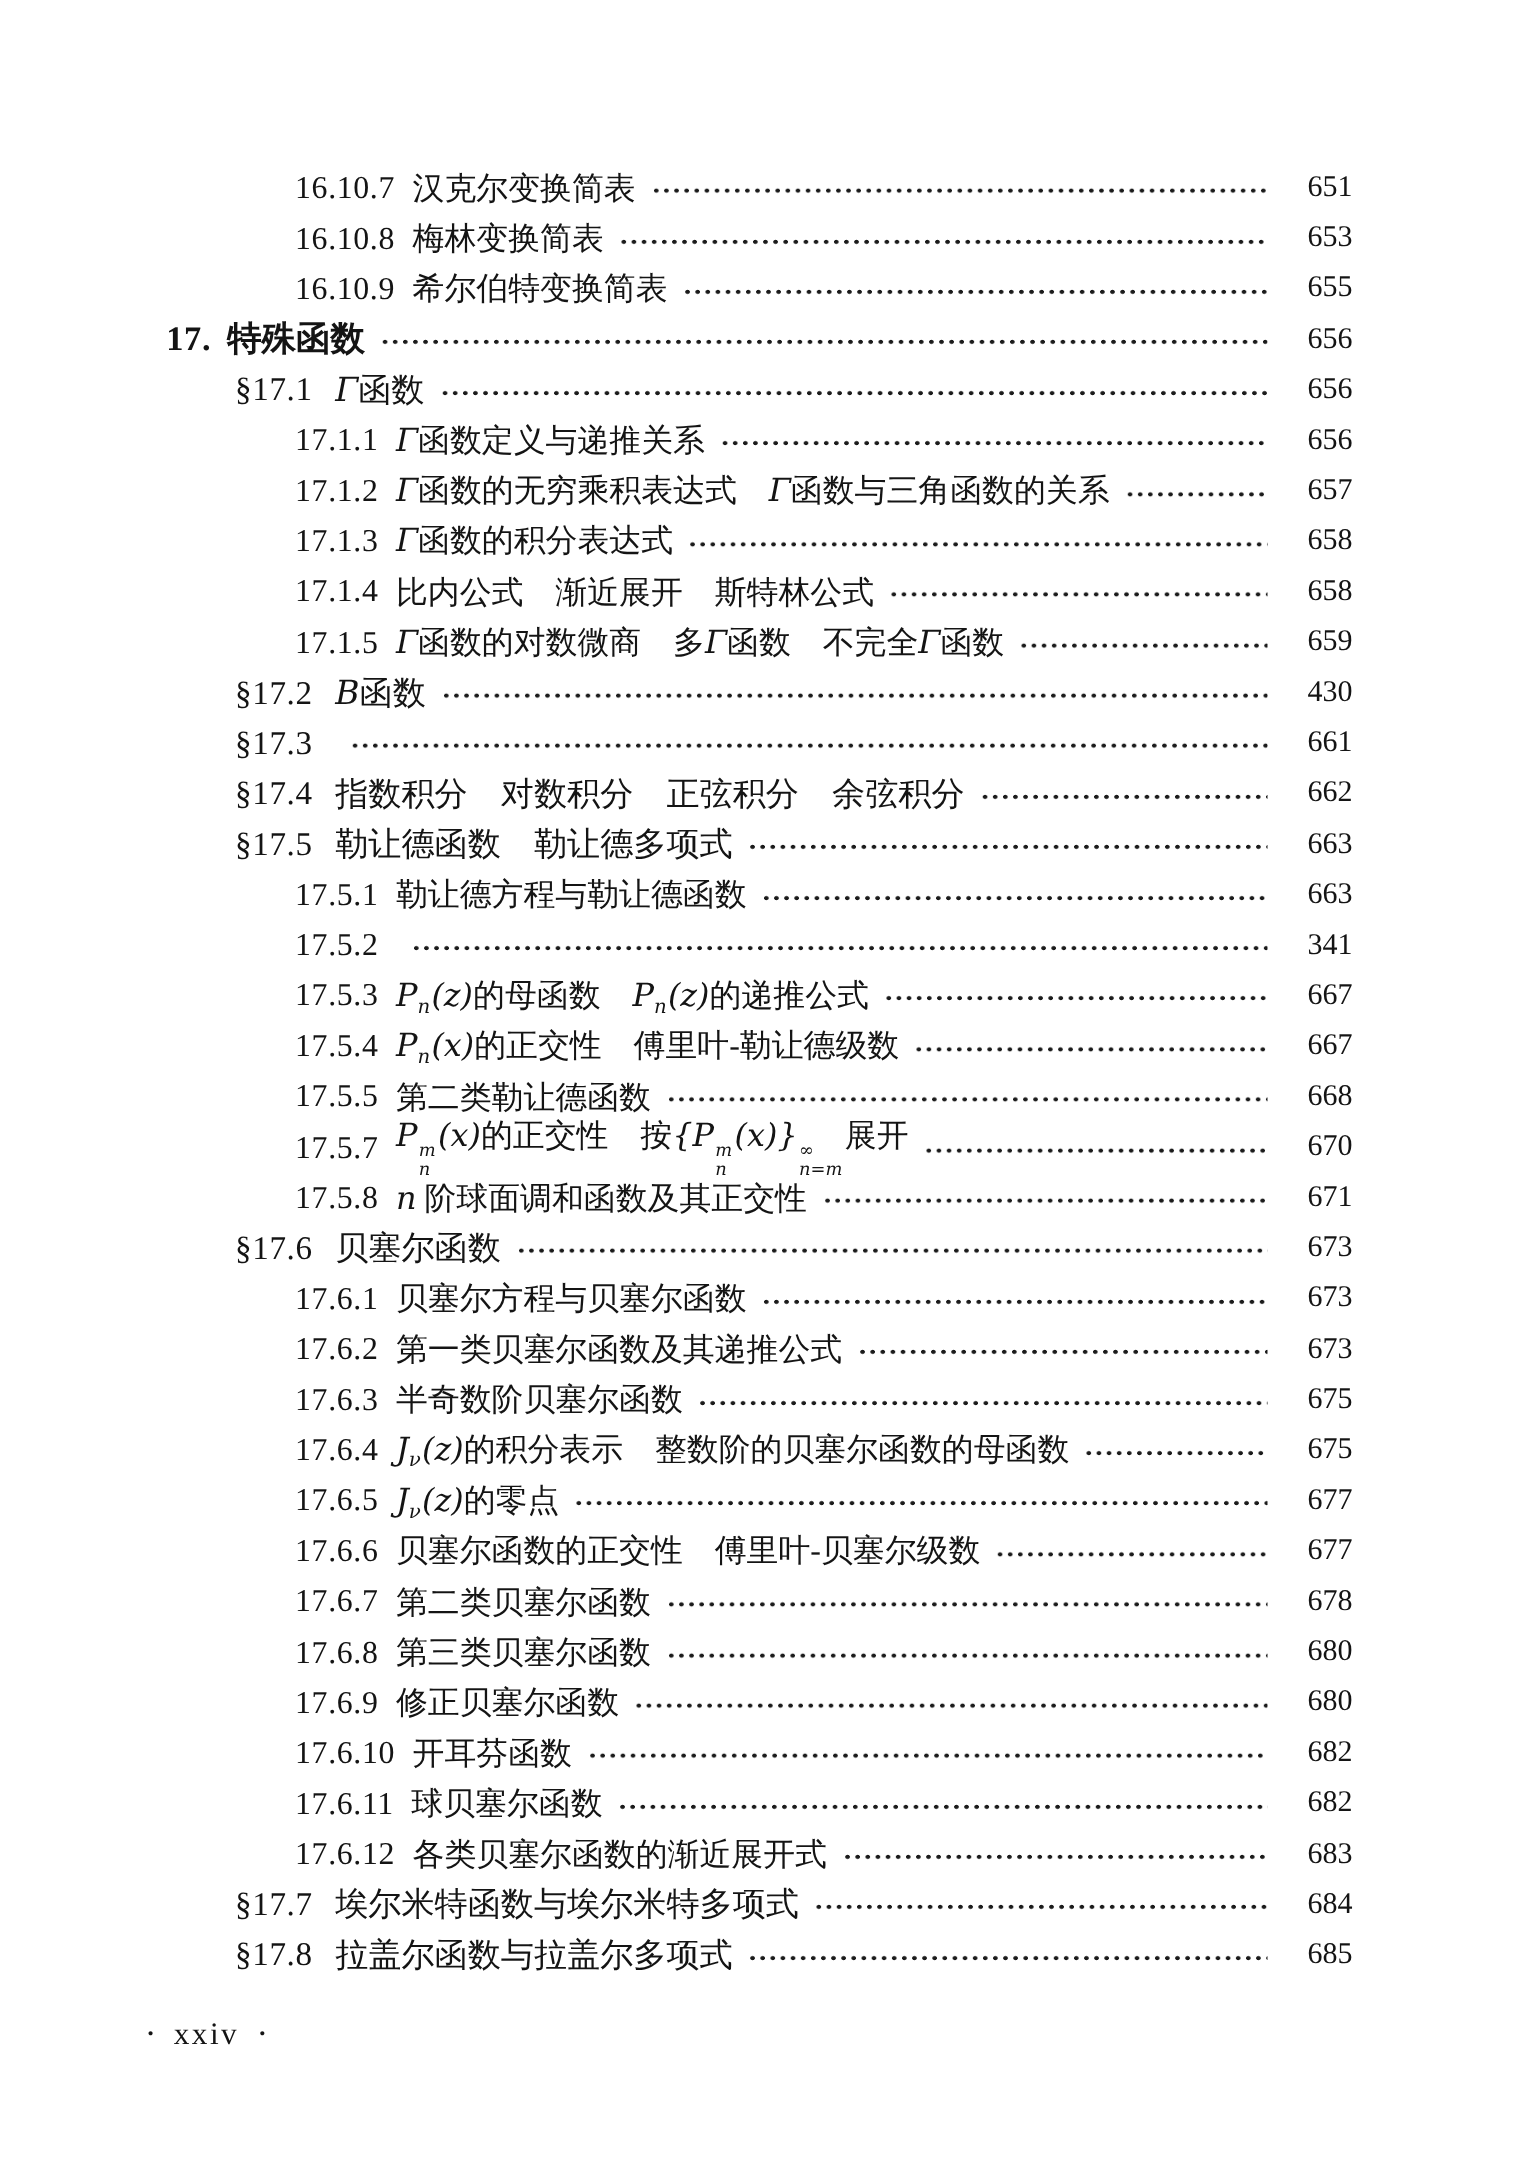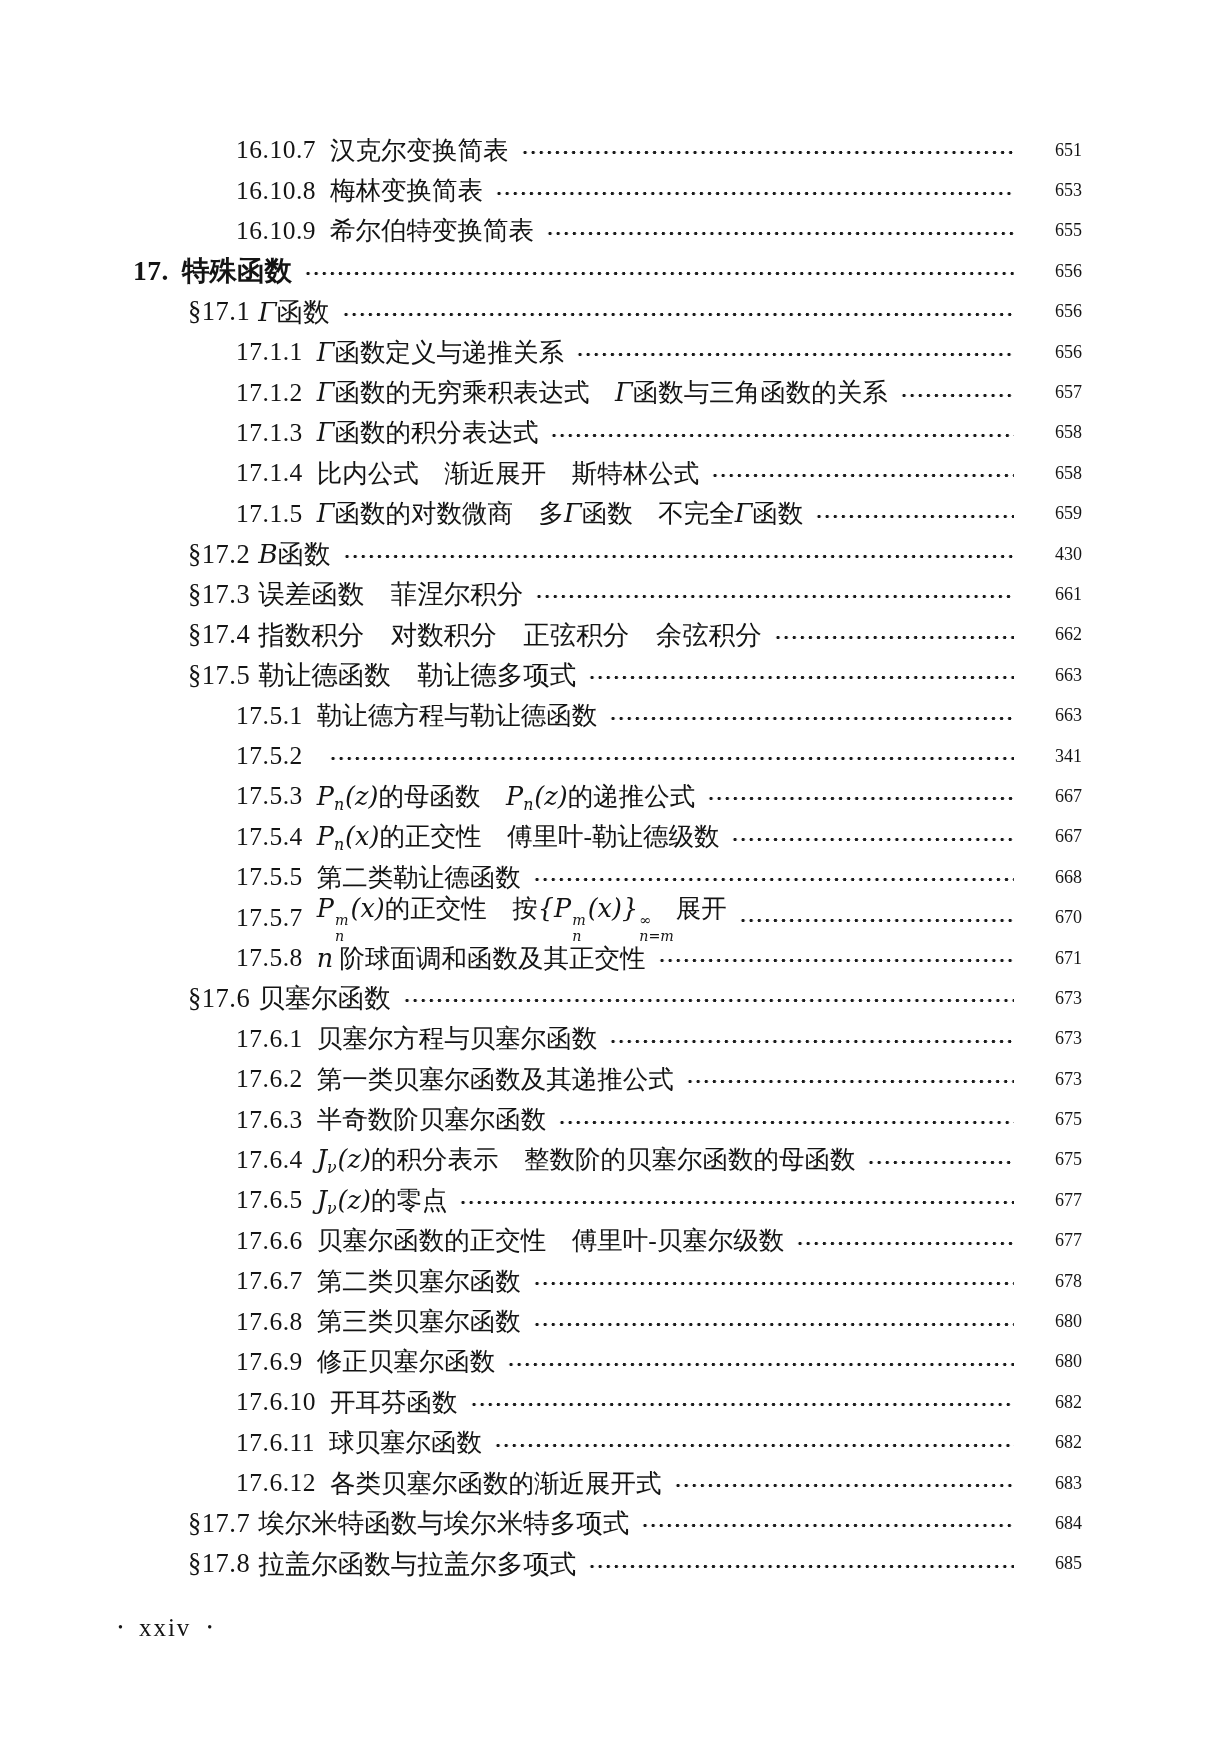--- a/index.html
+++ b/index.html
@@ -8,41 +8,41 @@
     background:#ffffff;color:#141414;
     font-family:"Liberation Serif","DejaVu Serif",serif;
     position:relative;overflow:hidden;
   }
   .toc{position:absolute;left:133px;top:130px;right:128px;}
   .row{display:flex;align-items:center;height:40.4px;white-space:pre;}
   .row.sub{padding-left:103px;font-size:25.5px;}
   .row.section{padding-left:55px;font-size:26.5px;}
   .row.chapter{padding-left:0;font-size:27.5px;font-weight:700;}
   .num{margin-right:14px;letter-spacing:.5px;flex:0 0 auto;}
-  .section > .num{margin-right:8px;}
+  .section > .num{margin-right:18px;}
   .chapter > .num{margin-right:13px;}
   .title{flex:0 0 auto;}
   .math{font-style:italic;font-family:"DejaVu Serif",serif;}
   .supsub{
     display:inline-flex;flex-direction:column;align-items:flex-start;
     font-size:.56em;line-height:1;font-style:italic;
     font-family:"DejaVu Serif",serif;vertical-align:-.55em;margin:0 2px 0 1px;
   }
   .ss-sup,.ss-sub{display:block;height:1.08em;}
   .subonly{
     font-size:.62em;font-style:italic;font-family:"DejaVu Serif",serif;
     vertical-align:-.3em;margin-right:1px;
   }
   .leader{
     flex:1 1 auto;min-width:16px;align-self:center;height:9px;
     margin:5px 10px 0 12px;
     background-image:radial-gradient(circle,#1b1b1b 1.55px,transparent 1.95px);
     background-size:8.1px 9px;background-repeat:repeat-x;background-position:left 50%;
   }
-  .pg{flex:0 0 auto;min-width:58px;text-align:right;font-size:18px;font-weight:400;}
+  .pg{flex:0 0 auto;min-width:58px;text-align:right;font-size:24px;font-weight:400;}
   .footer{
     position:absolute;left:118px;top:1614px;
     display:flex;align-items:center;gap:16px;font-size:25px;
   }
   .fdot{font-size:14px;}
   .flabel{letter-spacing:2px;}
 </style>
 </head>
 <body>
 
@@ -52,21 +52,21 @@
       <div class="row sub"><span class="num">16.10.8</span><span class="title"><span class="cjk">梅林变换简表</span></span><span class="leader"></span><span class="pg">653</span></div>
       <div class="row sub"><span class="num">16.10.9</span><span class="title"><span class="cjk">希尔伯特变换简表</span></span><span class="leader"></span><span class="pg">655</span></div>
       <div class="row chapter"><span class="num">17.</span><span class="title"><span class="cjk">特殊函数</span></span><span class="leader"></span><span class="pg">656</span></div>
       <div class="row section"><span class="num">§17.1</span><span class="title"><span class="math">Γ</span><span class="cjk">函数</span></span><span class="leader"></span><span class="pg">656</span></div>
       <div class="row sub"><span class="num">17.1.1</span><span class="title"><span class="math">Γ</span><span class="cjk">函数定义与递推关系</span></span><span class="leader"></span><span class="pg">656</span></div>
       <div class="row sub"><span class="num">17.1.2</span><span class="title"><span class="math">Γ</span><span class="cjk">函数的无穷乘积表达式　</span><span class="math">Γ</span><span class="cjk">函数与三角函数的关系</span></span><span class="leader"></span><span class="pg">657</span></div>
       <div class="row sub"><span class="num">17.1.3</span><span class="title"><span class="math">Γ</span><span class="cjk">函数的积分表达式</span></span><span class="leader"></span><span class="pg">658</span></div>
       <div class="row sub"><span class="num">17.1.4</span><span class="title"><span class="cjk">比内公式　渐近展开　斯特林公式</span></span><span class="leader"></span><span class="pg">658</span></div>
       <div class="row sub"><span class="num">17.1.5</span><span class="title"><span class="math">Γ</span><span class="cjk">函数的对数微商　多</span><span class="math">Γ</span><span class="cjk">函数　不完全</span><span class="math">Γ</span><span class="cjk">函数</span></span><span class="leader"></span><span class="pg">659</span></div>
       <div class="row section"><span class="num">§17.2</span><span class="title"><span class="math">B</span><span class="cjk">函数</span></span><span class="leader"></span><span class="pg">430</span></div>
-      <div class="row section"><span class="num">§17.3</span><span class="title"><span class="cjk">误差函数　菲涅尔积分</span></span><span class="leader"></span><span class="pg">661</span></div>
+      <div class="row section"><span class="num">§17.3</span><span class="leader"></span><span class="pg">661</span></div>
       <div class="row section"><span class="num">§17.4</span><span class="title"><span class="cjk">指数积分　对数积分　正弦积分　余弦积分</span></span><span class="leader"></span><span class="pg">662</span></div>
       <div class="row section"><span class="num">§17.5</span><span class="title"><span class="cjk">勒让德函数　勒让德多项式</span></span><span class="leader"></span><span class="pg">663</span></div>
       <div class="row sub"><span class="num">17.5.1</span><span class="title"><span class="cjk">勒让德方程与勒让德函数</span></span><span class="leader"></span><span class="pg">663</span></div>
       <div class="row sub"><span class="num">17.5.2</span><span class="leader"></span><span class="pg">341</span></div>
       <div class="row sub"><span class="num">17.5.3</span><span class="title"><span class="math">P</span><span class="subonly">n</span><span class="math">(z)</span><span class="cjk">的母函数　</span><span class="math">P</span><span class="subonly">n</span><span class="math">(z)</span><span class="cjk">的递推公式</span></span><span class="leader"></span><span class="pg">667</span></div>
       <div class="row sub"><span class="num">17.5.4</span><span class="title"><span class="math">P</span><span class="subonly">n</span><span class="math">(x)</span><span class="cjk">的正交性　傅里叶-勒让德级数</span></span><span class="leader"></span><span class="pg">667</span></div>
       <div class="row sub"><span class="num">17.5.5</span><span class="title"><span class="cjk">第二类勒让德函数</span></span><span class="leader"></span><span class="pg">668</span></div>
       <div class="row sub"><span class="num">17.5.7</span><span class="title"><span class="math">P</span><span class="supsub"><span class="ss-sup">m</span><span class="ss-sub">n</span></span><span class="math">(x)</span><span class="cjk">的正交性　按</span><span class="math">{</span><span class="math">P</span><span class="supsub"><span class="ss-sup">m</span><span class="ss-sub">n</span></span><span class="math">(x)</span><span class="math">}</span><span class="supsub"><span class="ss-sup">∞</span><span class="ss-sub">n=m</span></span><span class="cjk">展开</span></span><span class="leader"></span><span class="pg">670</span></div>
       <div class="row sub"><span class="num">17.5.8</span><span class="title"><span class="math">n</span><span class="cjk"> 阶球面调和函数及其正交性</span></span><span class="leader"></span><span class="pg">671</span></div>
       <div class="row section"><span class="num">§17.6</span><span class="title"><span class="cjk">贝塞尔函数</span></span><span class="leader"></span><span class="pg">673</span></div>

